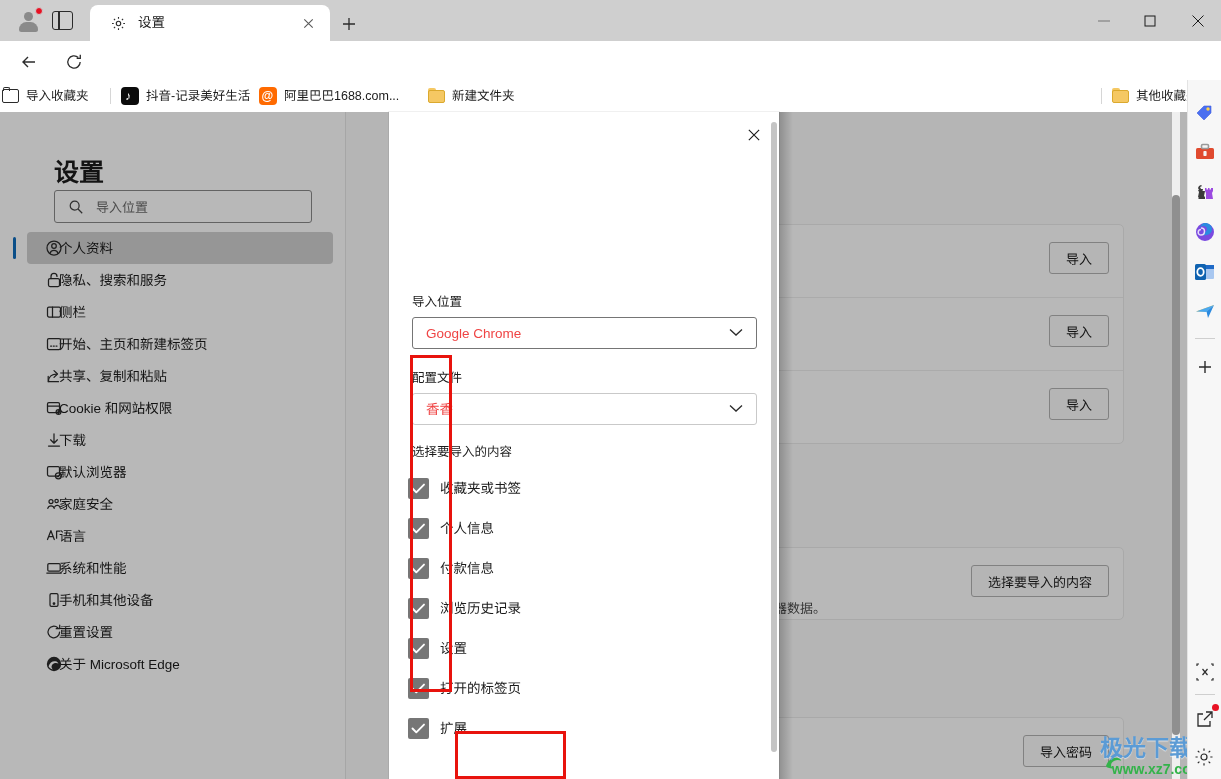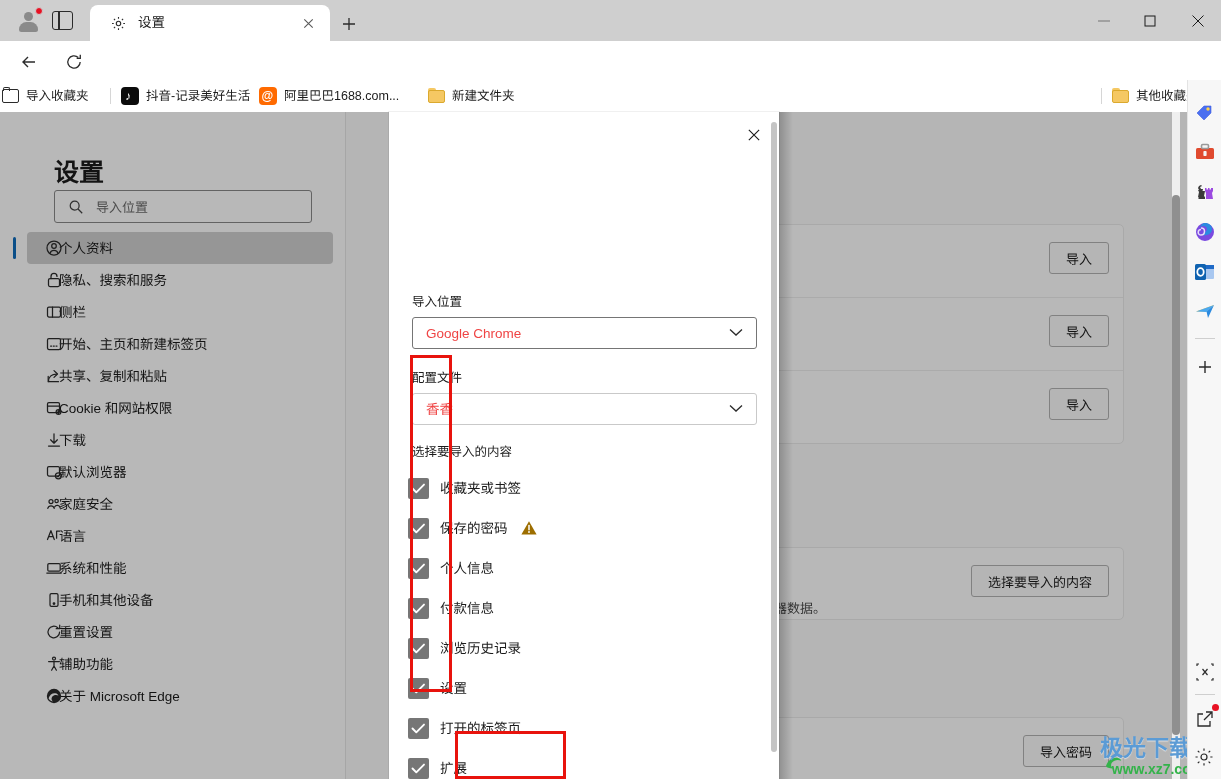--- a/index.html
+++ b/index.html
@@ -651,30 +651,20 @@
               <svg width="18" height="18" viewBox="0 0 18 18" fill="none" stroke="currentColor" stroke-width="1.25" stroke-linecap="round" stroke-linejoin="round">
                 <path d="M14.6 9a5.8 5.8 0 1 1-1.8-4.2"></path>
                 <path d="M14.7 2.2v3.5h-3.5"></path>
               </svg>
             </span>
             <span class="nav-label">重置设置</span>
           </div>
           <div class="nav-item">
             <span class="nav-ico">
               <svg width="18" height="18" viewBox="0 0 18 18" fill="none" stroke="currentColor" stroke-width="1.25" stroke-linecap="round" stroke-linejoin="round">
-                <circle cx="9" cy="3.6" r="1.5"></circle>
-                <path d="M3.6 6.6h10.8"></path>
-                <path d="M9 6.6v4.4M9 11l-2.4 4.2M9 11l2.4 4.2"></path>
-              </svg>
-            </span>
-            <span class="nav-label">辅助功能</span>
-          </div>
-          <div class="nav-item">
-            <span class="nav-ico">
-              <svg width="18" height="18" viewBox="0 0 18 18" fill="none" stroke="currentColor" stroke-width="1.25" stroke-linecap="round" stroke-linejoin="round">
                 <circle cx="9" cy="9" r="7.2" fill="currentColor" stroke="none"></circle>
                 <path d="M3.6 11.2c1-3.6 3.8-5.4 6.8-5 1.7.3 2.7 1.3 3 2.3-2.2-1.1-5-.5-6.2 1.3-1.2 1.7-.7 3.6.7 4.7-2.1-.5-3.9-1.8-4.3-3.3z" fill="#fff" stroke="none"></path>
               </svg>
             </span>
             <span class="nav-label">关于 Microsoft Edge</span>
           </div>
         </div>
     </div>
 
     <div class="page-scrollbar">
@@ -724,35 +714,20 @@
             </svg>
           </span>
           <span class="cb-label">收藏夹或书签</span>
         </div>
         <div class="check-row">
           <span class="cbox">
             <svg width="15" height="13" viewBox="0 0 15 13" fill="none" stroke="#ffffff" stroke-width="1.9" stroke-linecap="round" stroke-linejoin="round">
               <path d="M1.5 6.5L5.3 10.3 13 2.6"></path>
             </svg>
           </span>
-          <span class="cb-label">保存的密码</span>
-          <span class="warn-ico">
-            <svg width="18" height="18" viewBox="0 0 18 18">
-              <path d="M9 2.2L16.6 15.4H1.4z" fill="#9d6e00"></path>
-              <path d="M9 6.6v4.1" stroke="#fff" stroke-width="1.5" stroke-linecap="round"></path>
-              <circle cx="9" cy="13" r=".95" fill="#fff"></circle>
-            </svg>
-          </span>
-        </div>
-        <div class="check-row">
-          <span class="cbox">
-            <svg width="15" height="13" viewBox="0 0 15 13" fill="none" stroke="#ffffff" stroke-width="1.9" stroke-linecap="round" stroke-linejoin="round">
-              <path d="M1.5 6.5L5.3 10.3 13 2.6"></path>
-            </svg>
-          </span>
           <span class="cb-label">个人信息</span>
         </div>
         <div class="check-row">
           <span class="cbox">
             <svg width="15" height="13" viewBox="0 0 15 13" fill="none" stroke="#ffffff" stroke-width="1.9" stroke-linecap="round" stroke-linejoin="round">
               <path d="M1.5 6.5L5.3 10.3 13 2.6"></path>
             </svg>
           </span>
           <span class="cb-label">付款信息</span>
         </div>

